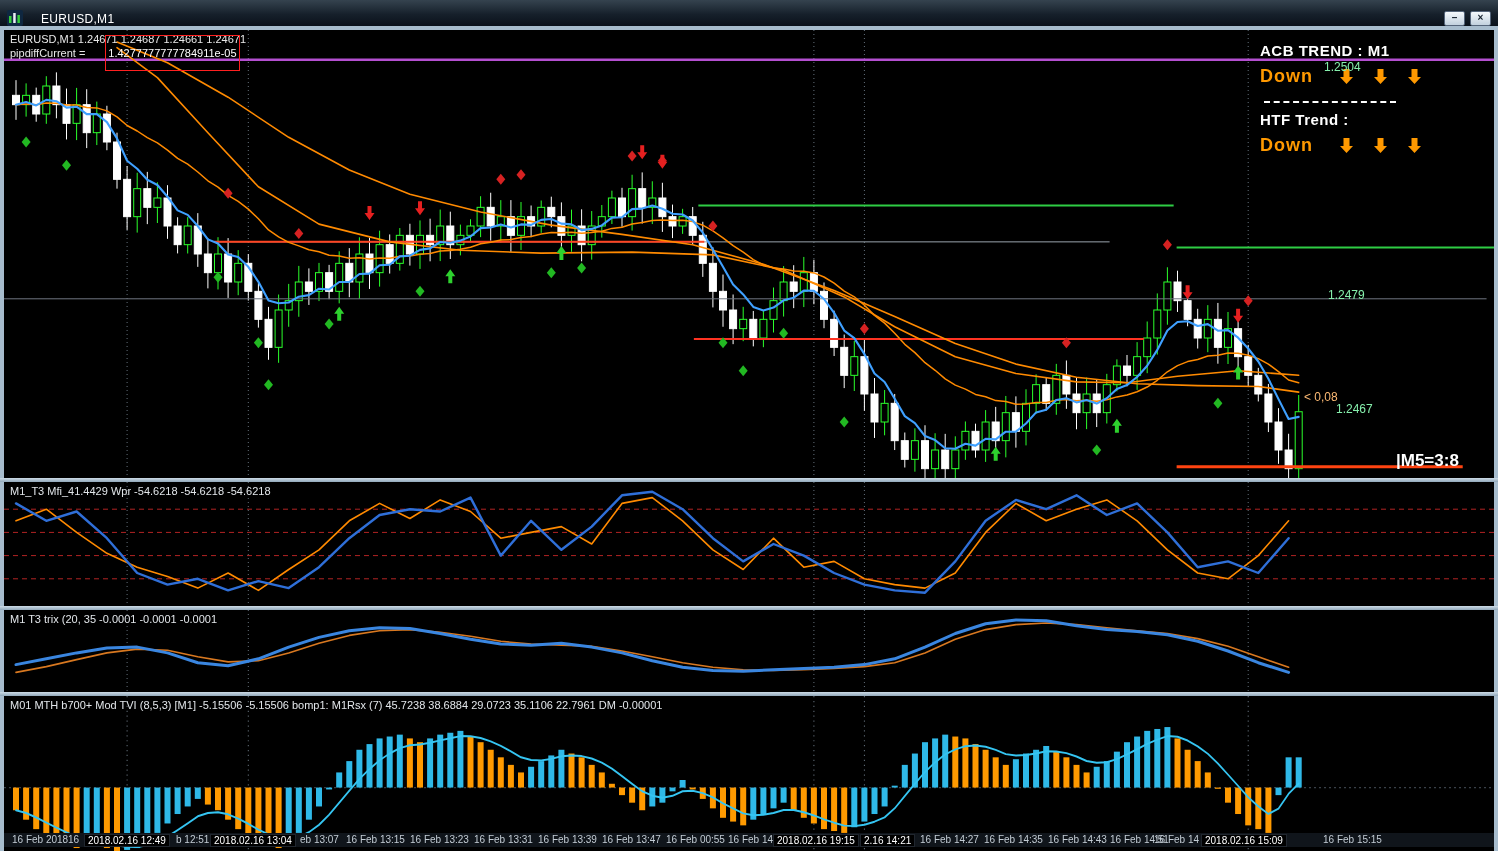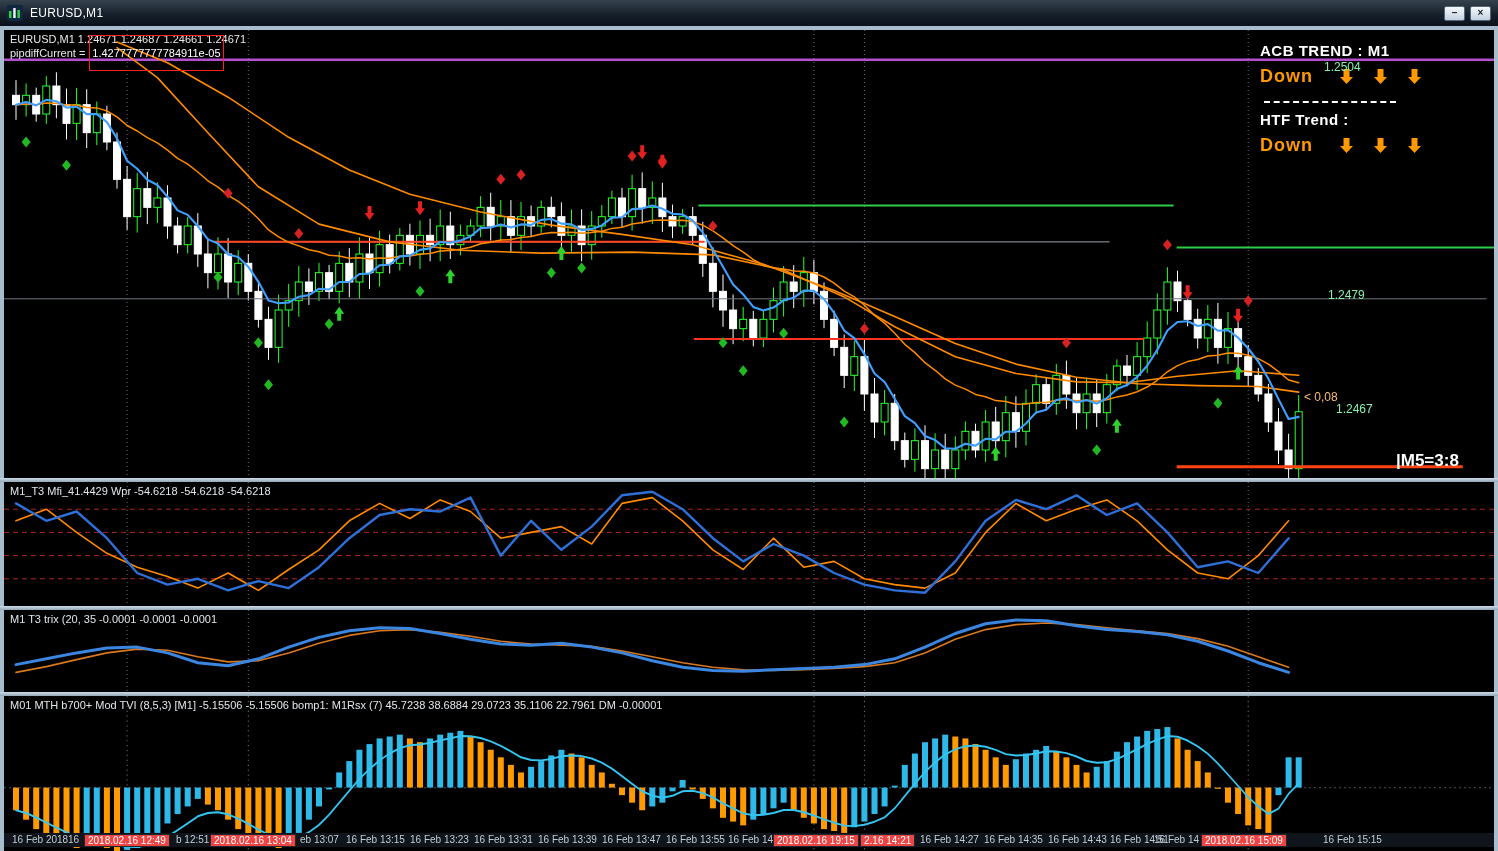--- a/index.html
+++ b/index.html
@@ -1,51 +1,51 @@
 <!DOCTYPE html>
 <html><head>
 <meta charset="utf-8">
 <style>
   *{margin:0;padding:0;box-sizing:border-box}
   html,body{background:#5d6f80}
   .window{position:relative;width:1498px;height:851px;background:#a7bccd;
     font-family:"Liberation Sans",sans-serif;overflow:hidden}
   .titlebar{position:absolute;left:0;top:0;width:100%;height:26px;
     background:linear-gradient(180deg,#35434f 0%,#16202b 55%,#0a111a 100%);
-    display:flex;align-items:center;padding:0 7px;gap:7px}
+    display:flex;align-items:flex-end;padding:0 7px;gap:18px}
   .title{color:#ffffff;font-size:12px;letter-spacing:.3px}
   .win-controls{margin-left:auto;display:flex;gap:5px}
   .winbtn{width:21px;height:15px;background:linear-gradient(#f5f9fc,#c2d1de);
     border:1px solid #55657a;border-radius:2px;font-size:10px;line-height:12px;
     text-align:center;color:#15202c;cursor:default;font-weight:bold}
   .panel{position:absolute;left:4px;width:1490px;background:#000;overflow:hidden}
   #main-panel{top:30px;height:448px}
   #p1-panel{top:482px;height:124px}
   #p2-panel{top:610px;height:82px}
   #p3-panel{top:696px;height:168px}
   .sep{position:absolute;left:0;width:100%;height:4px;
     background:linear-gradient(#cddbe6,#90a7b9)}
   #sep1{top:478px}#sep2{top:606px}#sep3{top:692px}
   svg.canvas{position:absolute;left:0;top:0;width:100%;height:100%;display:block}
   .overlay{position:absolute;color:#e9e9e9;font-size:11px;white-space:nowrap}
-  .pipdiff-val{border:1px solid #ff2020;padding:11px 2px;margin-left:4px;color:#fff}
+  .pipdiff-val{border:1px solid #ff2020;padding:11px 2px;margin-left:20px;color:#fff}
   .acb{position:absolute;left:1256px;top:12px;width:200px}
   .acb-title{color:#ffffff;font-weight:bold;font-size:15px;letter-spacing:.5px;
     text-shadow:0 0 1px #000}
   .acb-title.htf{margin-top:8px}
   .trend-row{display:flex;align-items:center;gap:19px;margin-top:7px}
   .trend-word{color:#ff9900;font-weight:bold;font-size:18px;letter-spacing:1px;margin-right:7px}
   .dash-sep{border-top:2px dashed #ffffff;width:132px;margin:14px 0 4px 4px}
   .plabel{position:absolute;font-size:12px;color:#86efac;white-space:nowrap}
   .wlabel{position:absolute;font-size:12px;color:#fdba74;white-space:nowrap}
   .m5{position:absolute;font-size:17px;font-weight:bold;color:#ffffff;white-space:nowrap}
   .panel-label{position:absolute;left:6px;top:3px;font-size:11px;color:#e2e6ea;white-space:nowrap}
   .time-axis{position:absolute;left:4px;top:833px;width:1490px;height:14px;background:#10151b}
   .time-axis span{position:absolute;top:1px;font-size:10px;color:#c3ccd4;white-space:nowrap}
-  .time-axis span.hl{background:#ef4444;color:#fff;padding:0 3px;border:1px solid #20262e}
+  .time-axis span.hl{background:#000000;color:#fff;padding:0 3px;border:1px solid #20262e}
 </style>
 </head>
 <body>
 
 <div class="window">
 
   <div class="titlebar">
     <svg width="16" height="16" viewBox="0 0 16 16">
       <rect width="16" height="16" rx="2" fill="#0f2740"></rect>
       <rect x="2" y="6" width="2.5" height="7" fill="#35d03c"></rect>
@@ -601,21 +601,21 @@
       <span style="left: 64px;">16</span>
       <span class="hl" style="left: 80px;">2018.02.16 12:49</span>
       <span style="left: 172px;">b 12:51</span>
       <span class="hl" style="left: 206px;">2018.02.16 13:04</span>
       <span style="left: 296px;">eb 13:07</span>
       <span style="left: 342px;">16 Feb 13:15</span>
       <span style="left: 406px;">16 Feb 13:23</span>
       <span style="left: 470px;">16 Feb 13:31</span>
       <span style="left: 534px;">16 Feb 13:39</span>
       <span style="left: 598px;">16 Feb 13:47</span>
-      <span style="left: 662px;">16 Feb 13:55</span>
+      <span style="left: 662px;">16 Feb 00:55</span>
       <span style="left: 724px;">16 Feb 14:03</span>
       <span class="hl" style="left: 769px;">2018.02.16 19:15</span>
       <span class="hl" style="left: 856px;">2.16 14:21</span>
       <span style="left: 916px;">16 Feb 14:27</span>
       <span style="left: 980px;">16 Feb 14:35</span>
       <span style="left: 1044px;">16 Feb 14:43</span>
       <span style="left: 1106px;">16 Feb 14:51</span>
       <span style="left: 1150px;">16 Feb 14</span>
       <span class="hl" style="left: 1197px;">2018.02.16 15:09</span>
       <span style="left: 1288px; margin-left: 31px;">16 Feb 15:15</span>

